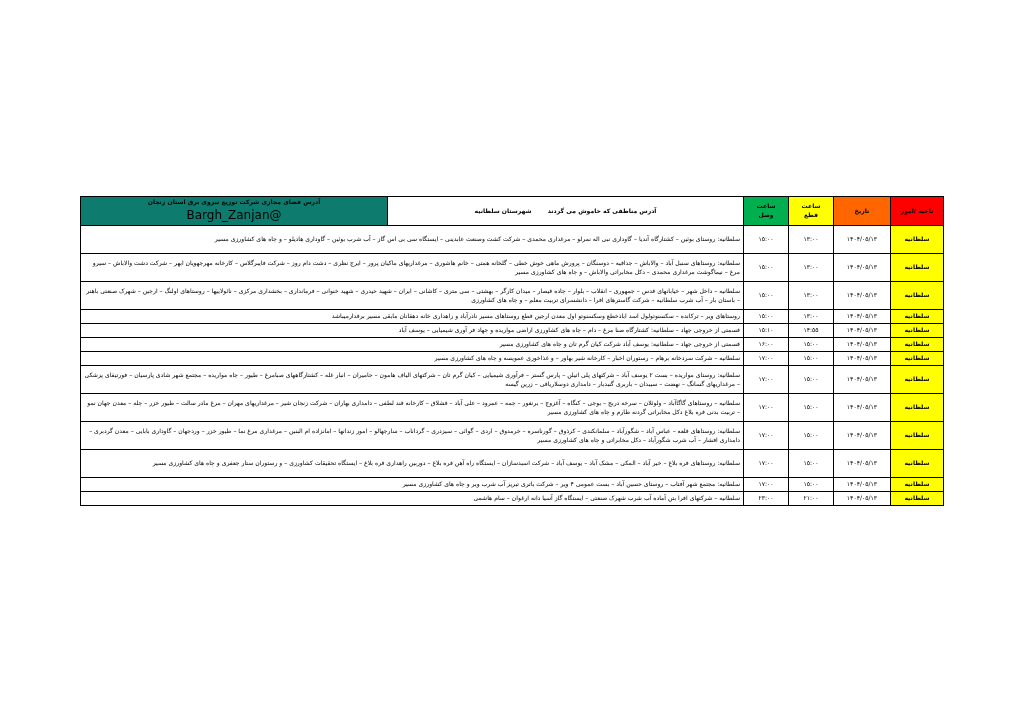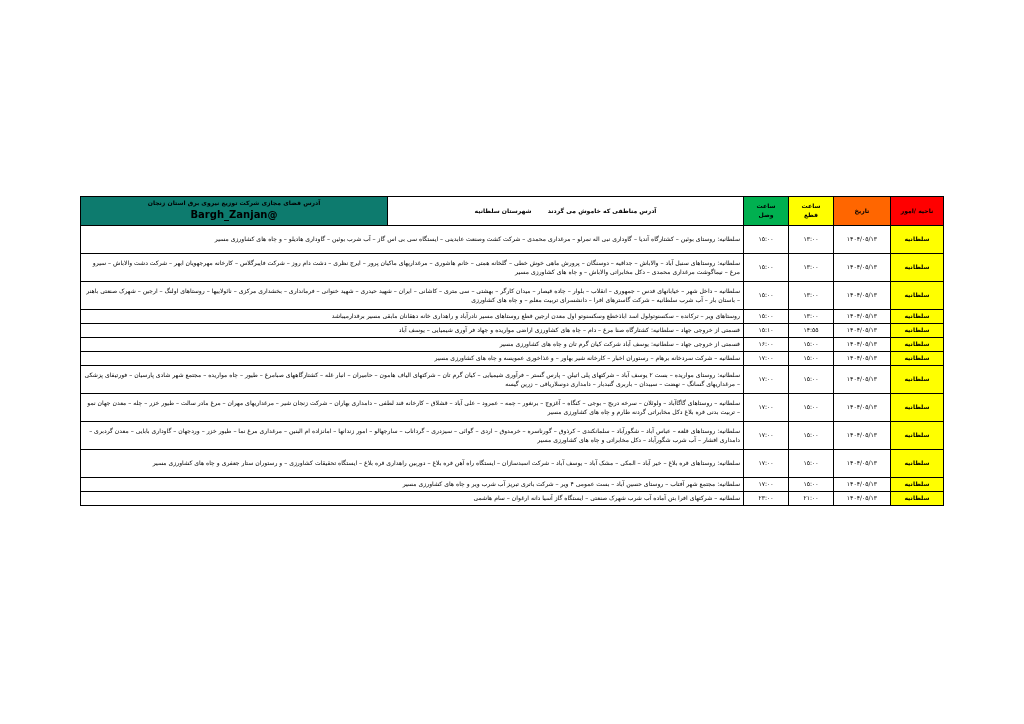--- a/index.html
+++ b/index.html
@@ -69,22 +69,22 @@
     text-align: center;
   }
   th.h-social {
     background: #0d7b6e;
     color: #ffffff;
     width: 300px;
     text-align: center;
   }
   th.h-social .social-sub {
     display: block;
-    font-weight: bold;
-    font-size: 10px;
+    font-weight: normal;
+    font-size: 12px;
   }
   th.h-addr .addr-line {
     display: inline-block;
   }
   th.h-addr .county {
     padding-right: 14px;
   }
   
   td.c-area {
     background: #ffff00;

